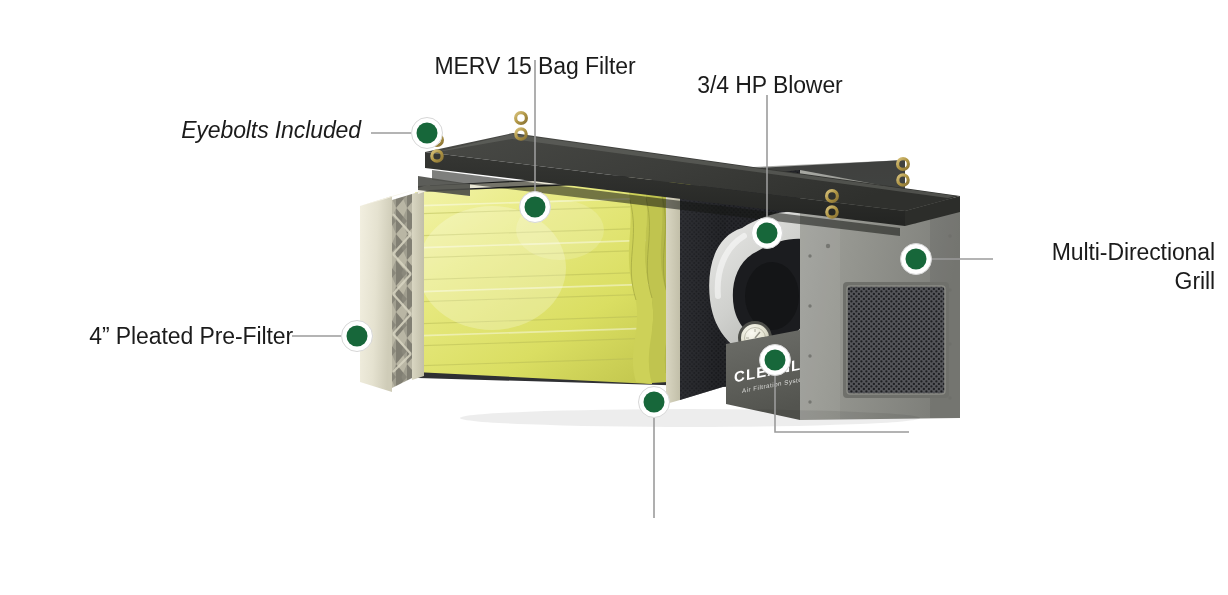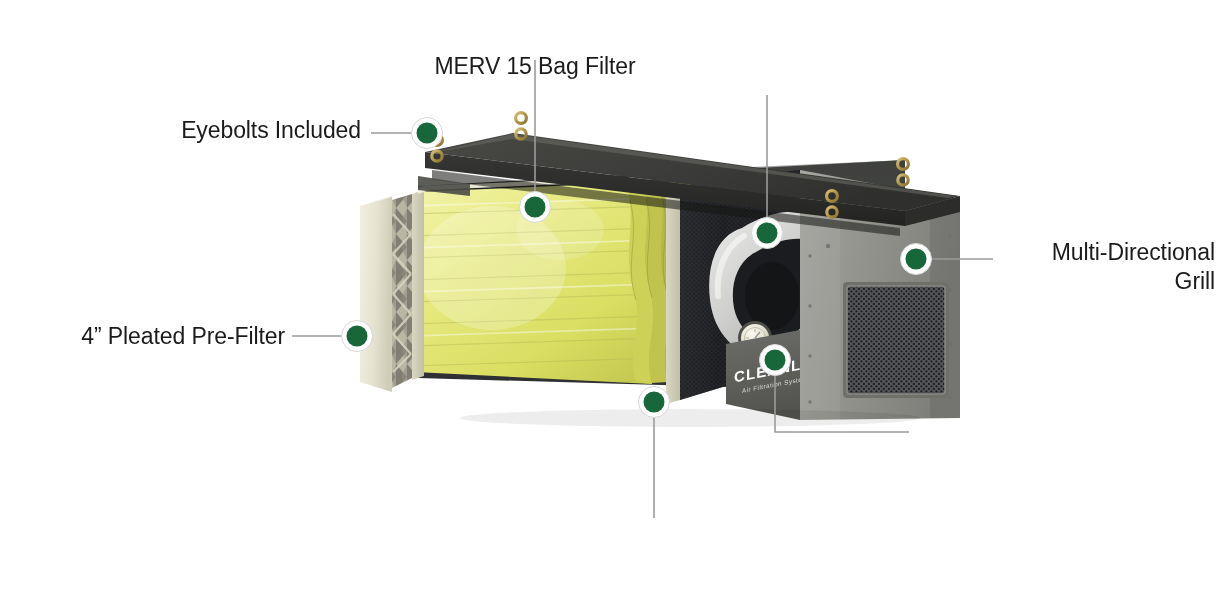--- a/index.html
+++ b/index.html
@@ -399,25 +399,26 @@
         <circle cx="775" cy="360" r="10.5" fill="#17673a"></circle>
       </g>
       <g>
         <circle cx="654" cy="402" r="15.5" fill="#ffffff"></circle>
         <circle cx="654" cy="402" r="15.5" fill="none" stroke="#d7d7d7" stroke-width="1"></circle>
         <circle cx="654" cy="402" r="10.5" fill="#17673a"></circle>
       </g>
     </g>
   </svg>
 
-  <div class="callout-label lbl-right" style="left:16px;  top:116px; width:345px;">Eyebolts Included</div>
+  <div class="callout-label lbl-right" style="left:16px;  top:116px; width:345px;font-style:italic;">Eyebolts Included</div>
 
   <div class="callout-label lbl-center" style="left:385px; top:25px;  width:300px;margin-top:27px;">MERV 15 Bag Filter</div>
 
+  <div class="callout-label lbl-center" style="left:620px; top:71px;  width:300px;">3/4 HP Blower</div>
 
   <div class="callout-label lbl-left" style="left:1000px; top:238px; width:215px;">Multi-Directional
 Grill</div>
 
-  <div class="callout-label lbl-right" style="left:0px;   top:322px; width:285px;">4” Pleated Pre-Filter</div>
+  <div class="callout-label lbl-right" style="left:8px;   top:322px; width:285px;">4” Pleated Pre-Filter</div>
 
 
 
 </div>
 
 </body></html>

